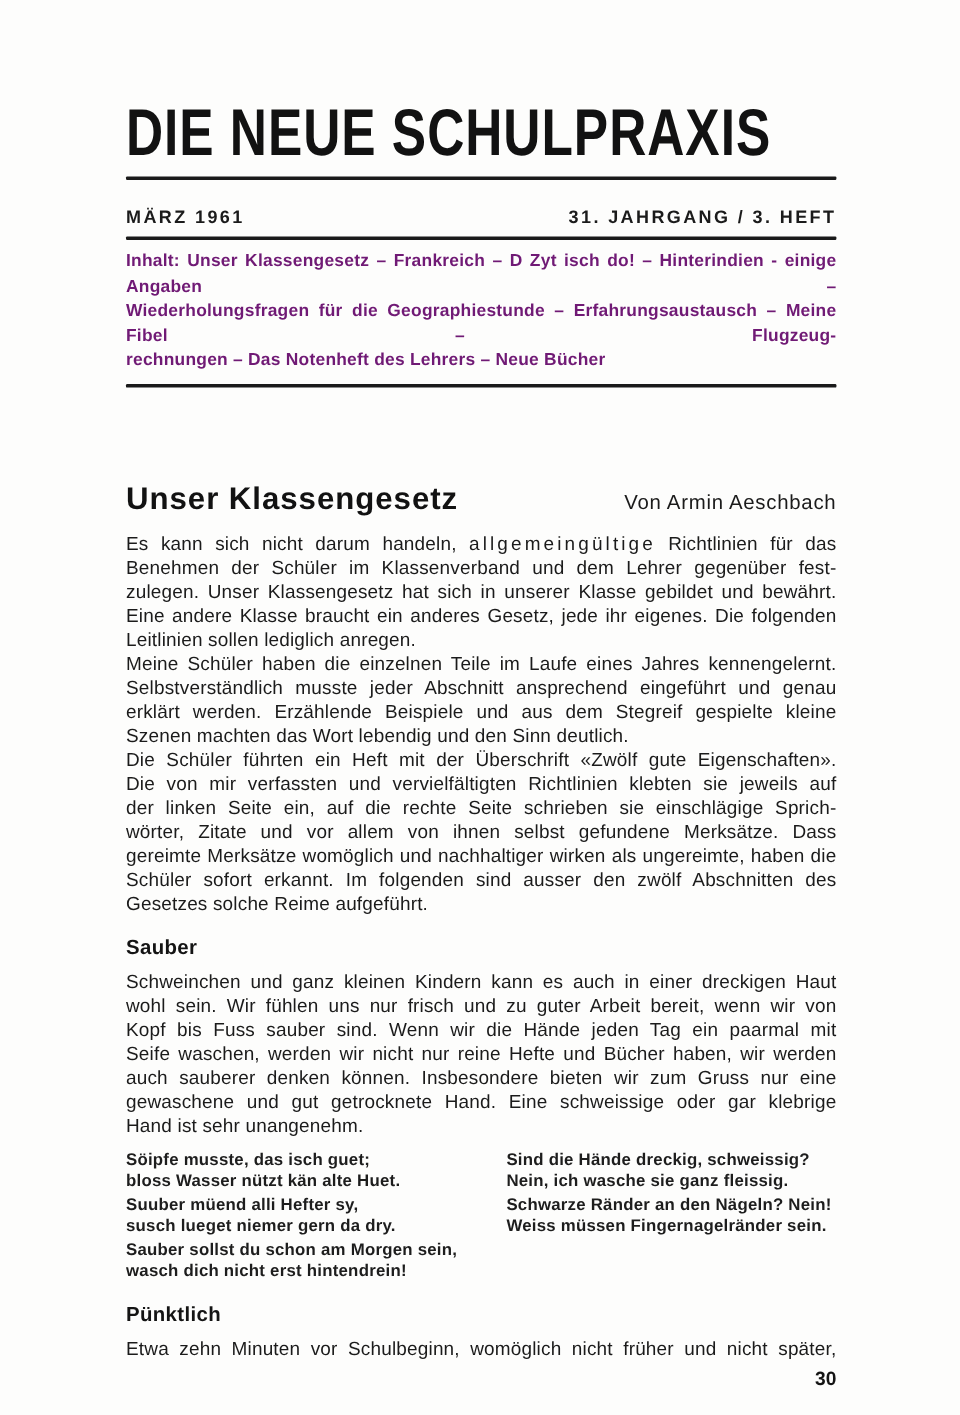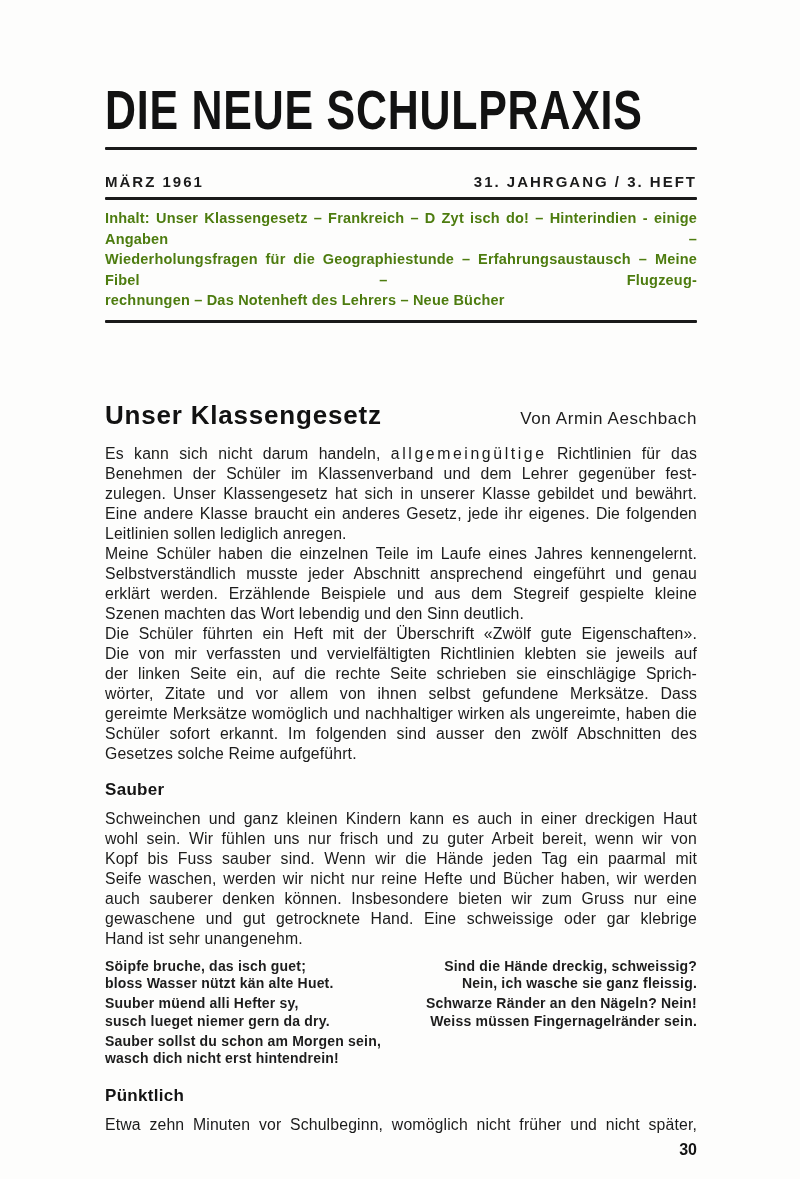--- a/index.html
+++ b/index.html
@@ -48,21 +48,21 @@
     font-weight: 700;
     letter-spacing: 2px;
     color: #1b1b1b;
   }
   
   .toc {
     padding: 8px 0 9px 0;
     font-size: 14.5px;
     font-weight: 700;
     line-height: 20.5px;
-    color: #4d7c0f;
+    color: #701a75;
   }
   .toc .jline { letter-spacing: 0.2px; }
   
   .title-row {
     margin-top: 77px;
     display: flex;
     justify-content: space-between;
     align-items: baseline;
   }
   .article-title {
@@ -99,21 +99,21 @@
     font-size: 15.8px;
     line-height: 20px;
     letter-spacing: 0.15px;
     color: #1b1b1b;
   }
   .verses {
     margin-top: 9px;
     display: flex;
   }
   .verse-col-left { width: 317px; flex: 0 0 317px; }
-  .verse-col-right { flex: 1; text-align: right; }
+  .verse-col-right { flex: 1; }
   .couplet { margin-bottom: 2px; }
   .verse-line {
     font-size: 14px;
     font-weight: 700;
     line-height: 17.8px;
     letter-spacing: 0.2px;
     color: #1d1d1d;
   }
   .page-number {
     margin-top: 6px;
@@ -179,21 +179,21 @@
           <div class="jline">wohl sein. Wir fühlen uns nur frisch und zu guter Arbeit bereit, wenn wir von</div>
           <div class="jline">Kopf bis Fuss sauber sind. Wenn wir die Hände jeden Tag ein paarmal mit</div>
           <div class="jline">Seife waschen, werden wir nicht nur reine Hefte und Bücher haben, wir werden</div>
           <div class="jline">auch sauberer denken können. Insbesondere bieten wir zum Gruss nur eine</div>
           <div class="jline">gewaschene und gut getrocknete Hand. Eine schweissige oder gar klebrige</div>
           <div class="jline last">Hand ist sehr unangenehm.</div>
         </div>
         <div class="verses">
           <div class="verse-col-left">
             <div class="couplet">
-              <div class="verse-line">Söipfe bruche, das isch guet;</div>
+              <div class="verse-line">Söipfe musste, das isch guet;</div>
               <div class="verse-line">bloss Wasser nützt kän alte Huet.</div>
             </div>
             <div class="couplet">
               <div class="verse-line">Suuber müend alli Hefter sy,</div>
               <div class="verse-line">susch lueget niemer gern da dry.</div>
             </div>
             <div class="couplet">
               <div class="verse-line">Sauber sollst du schon am Morgen sein,</div>
               <div class="verse-line">wasch dich nicht erst hintendrein!</div>
             </div>

